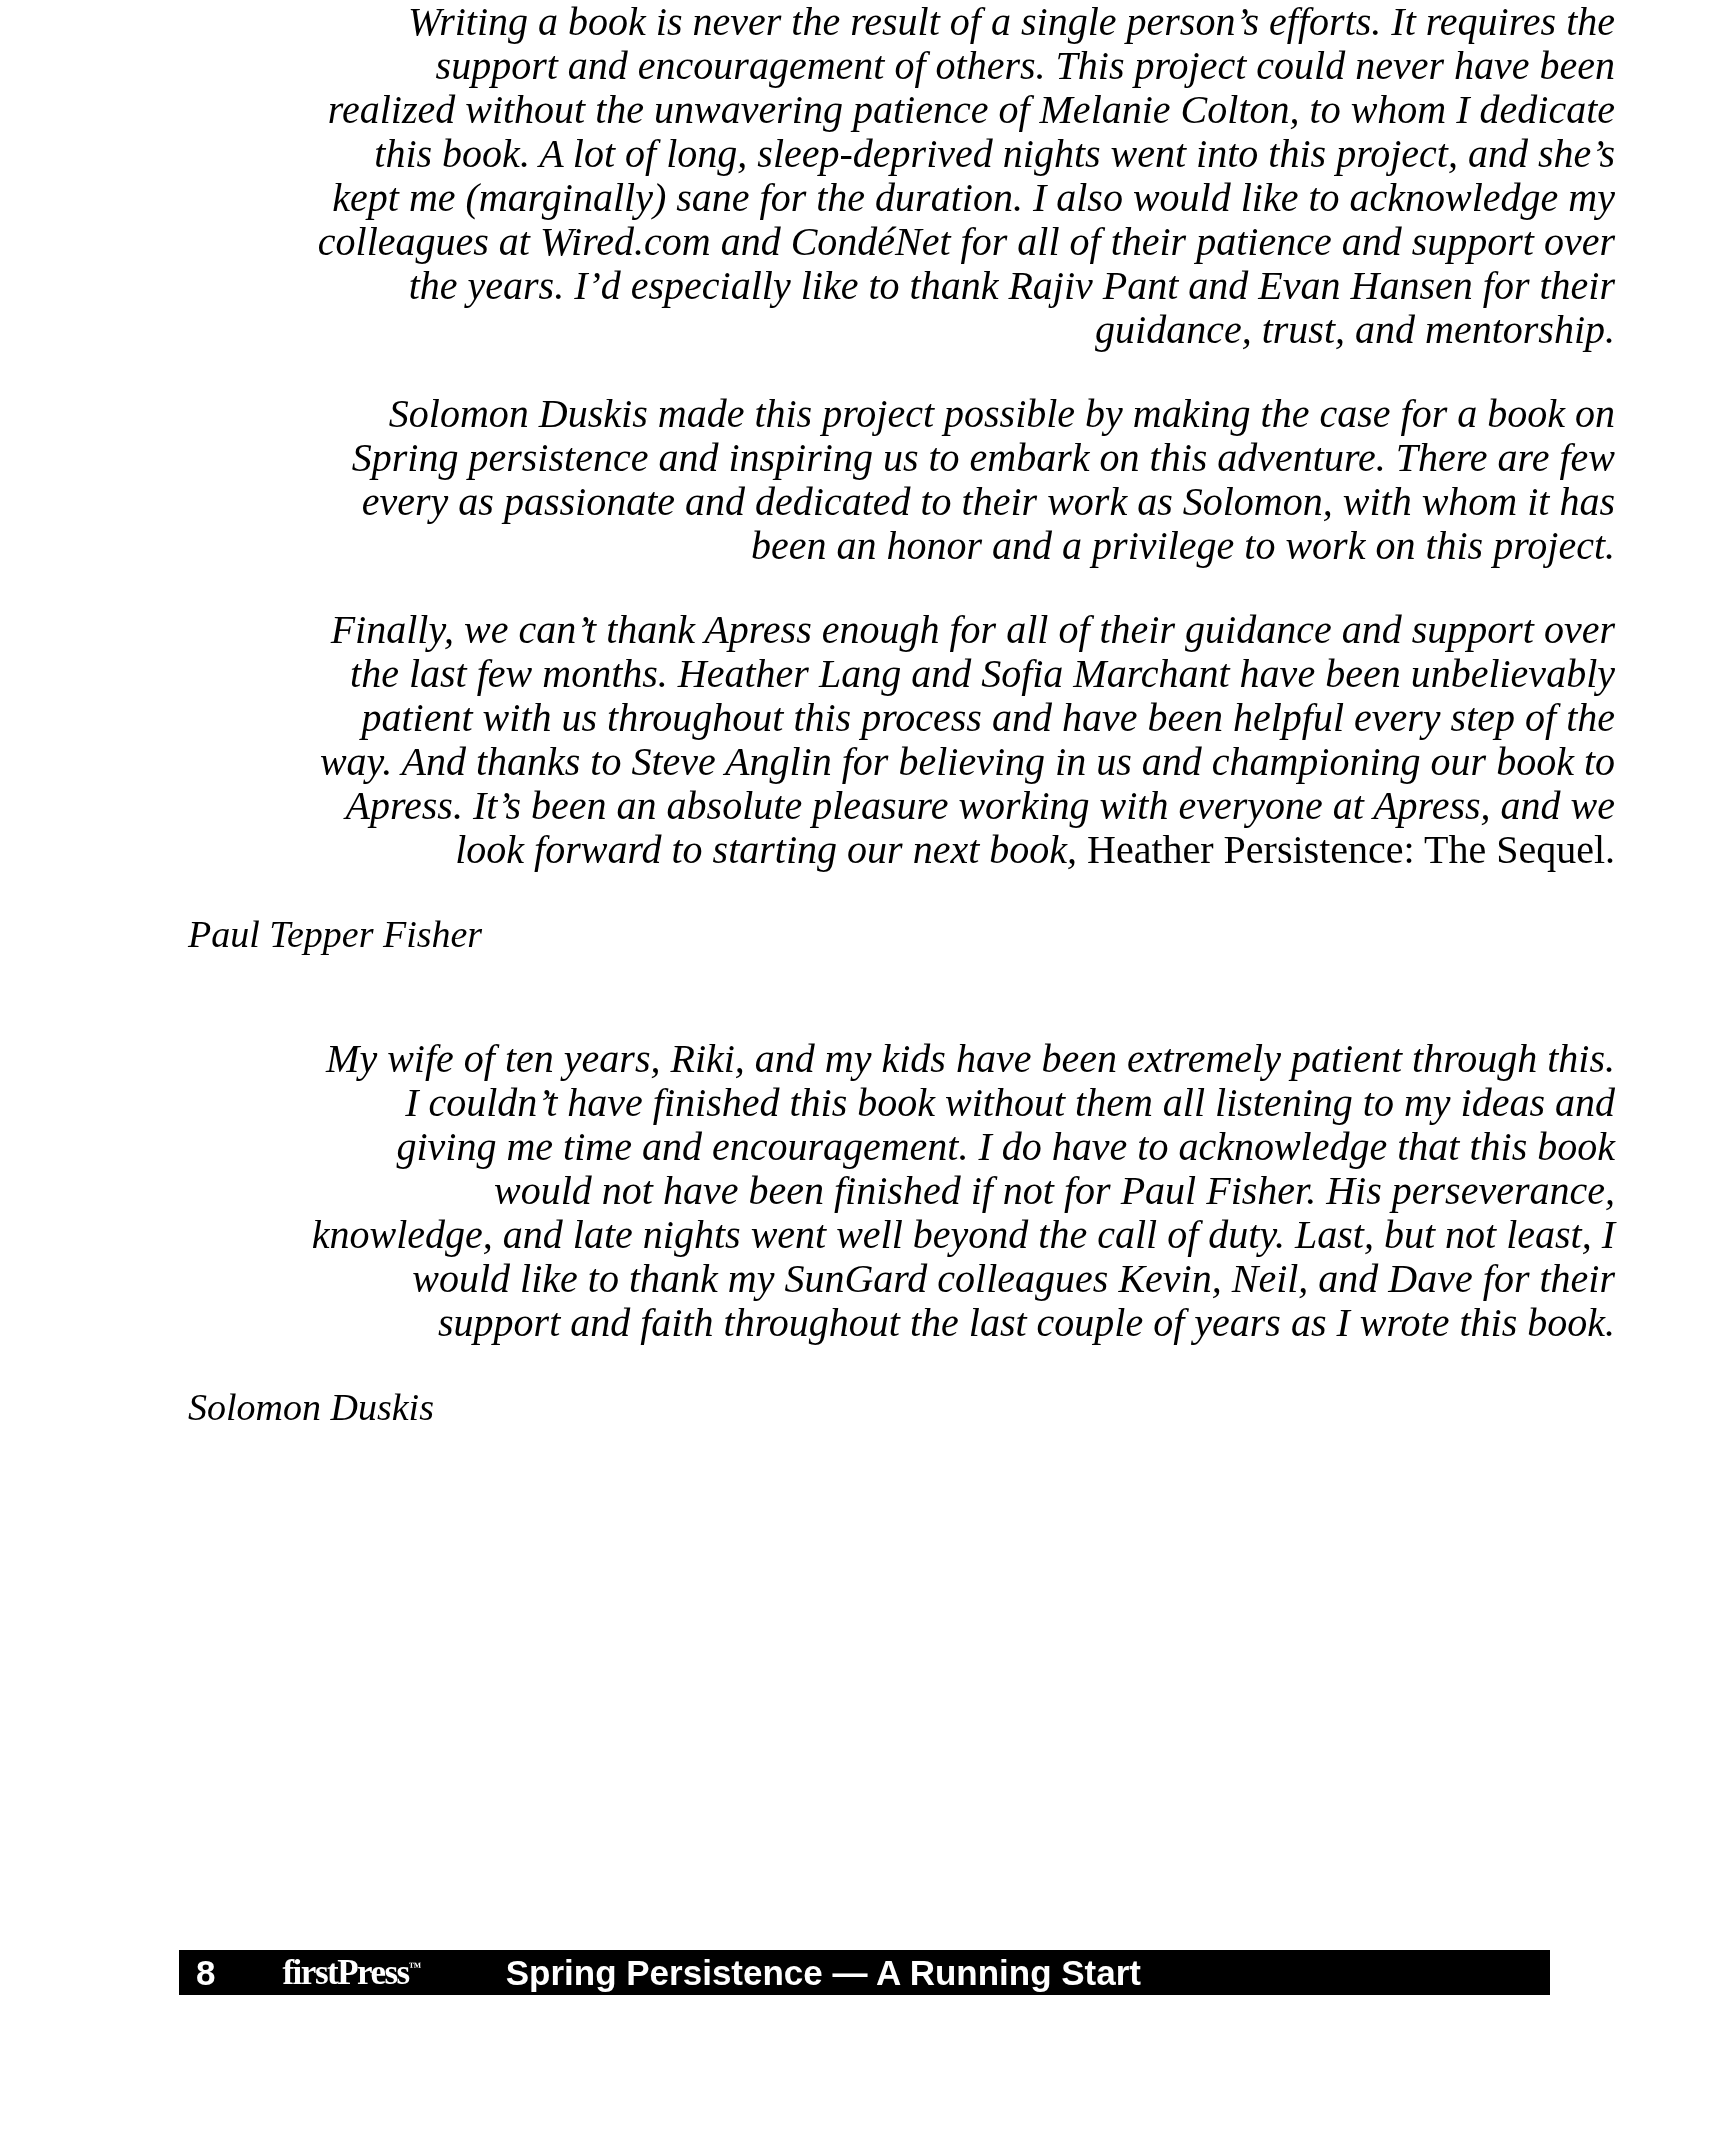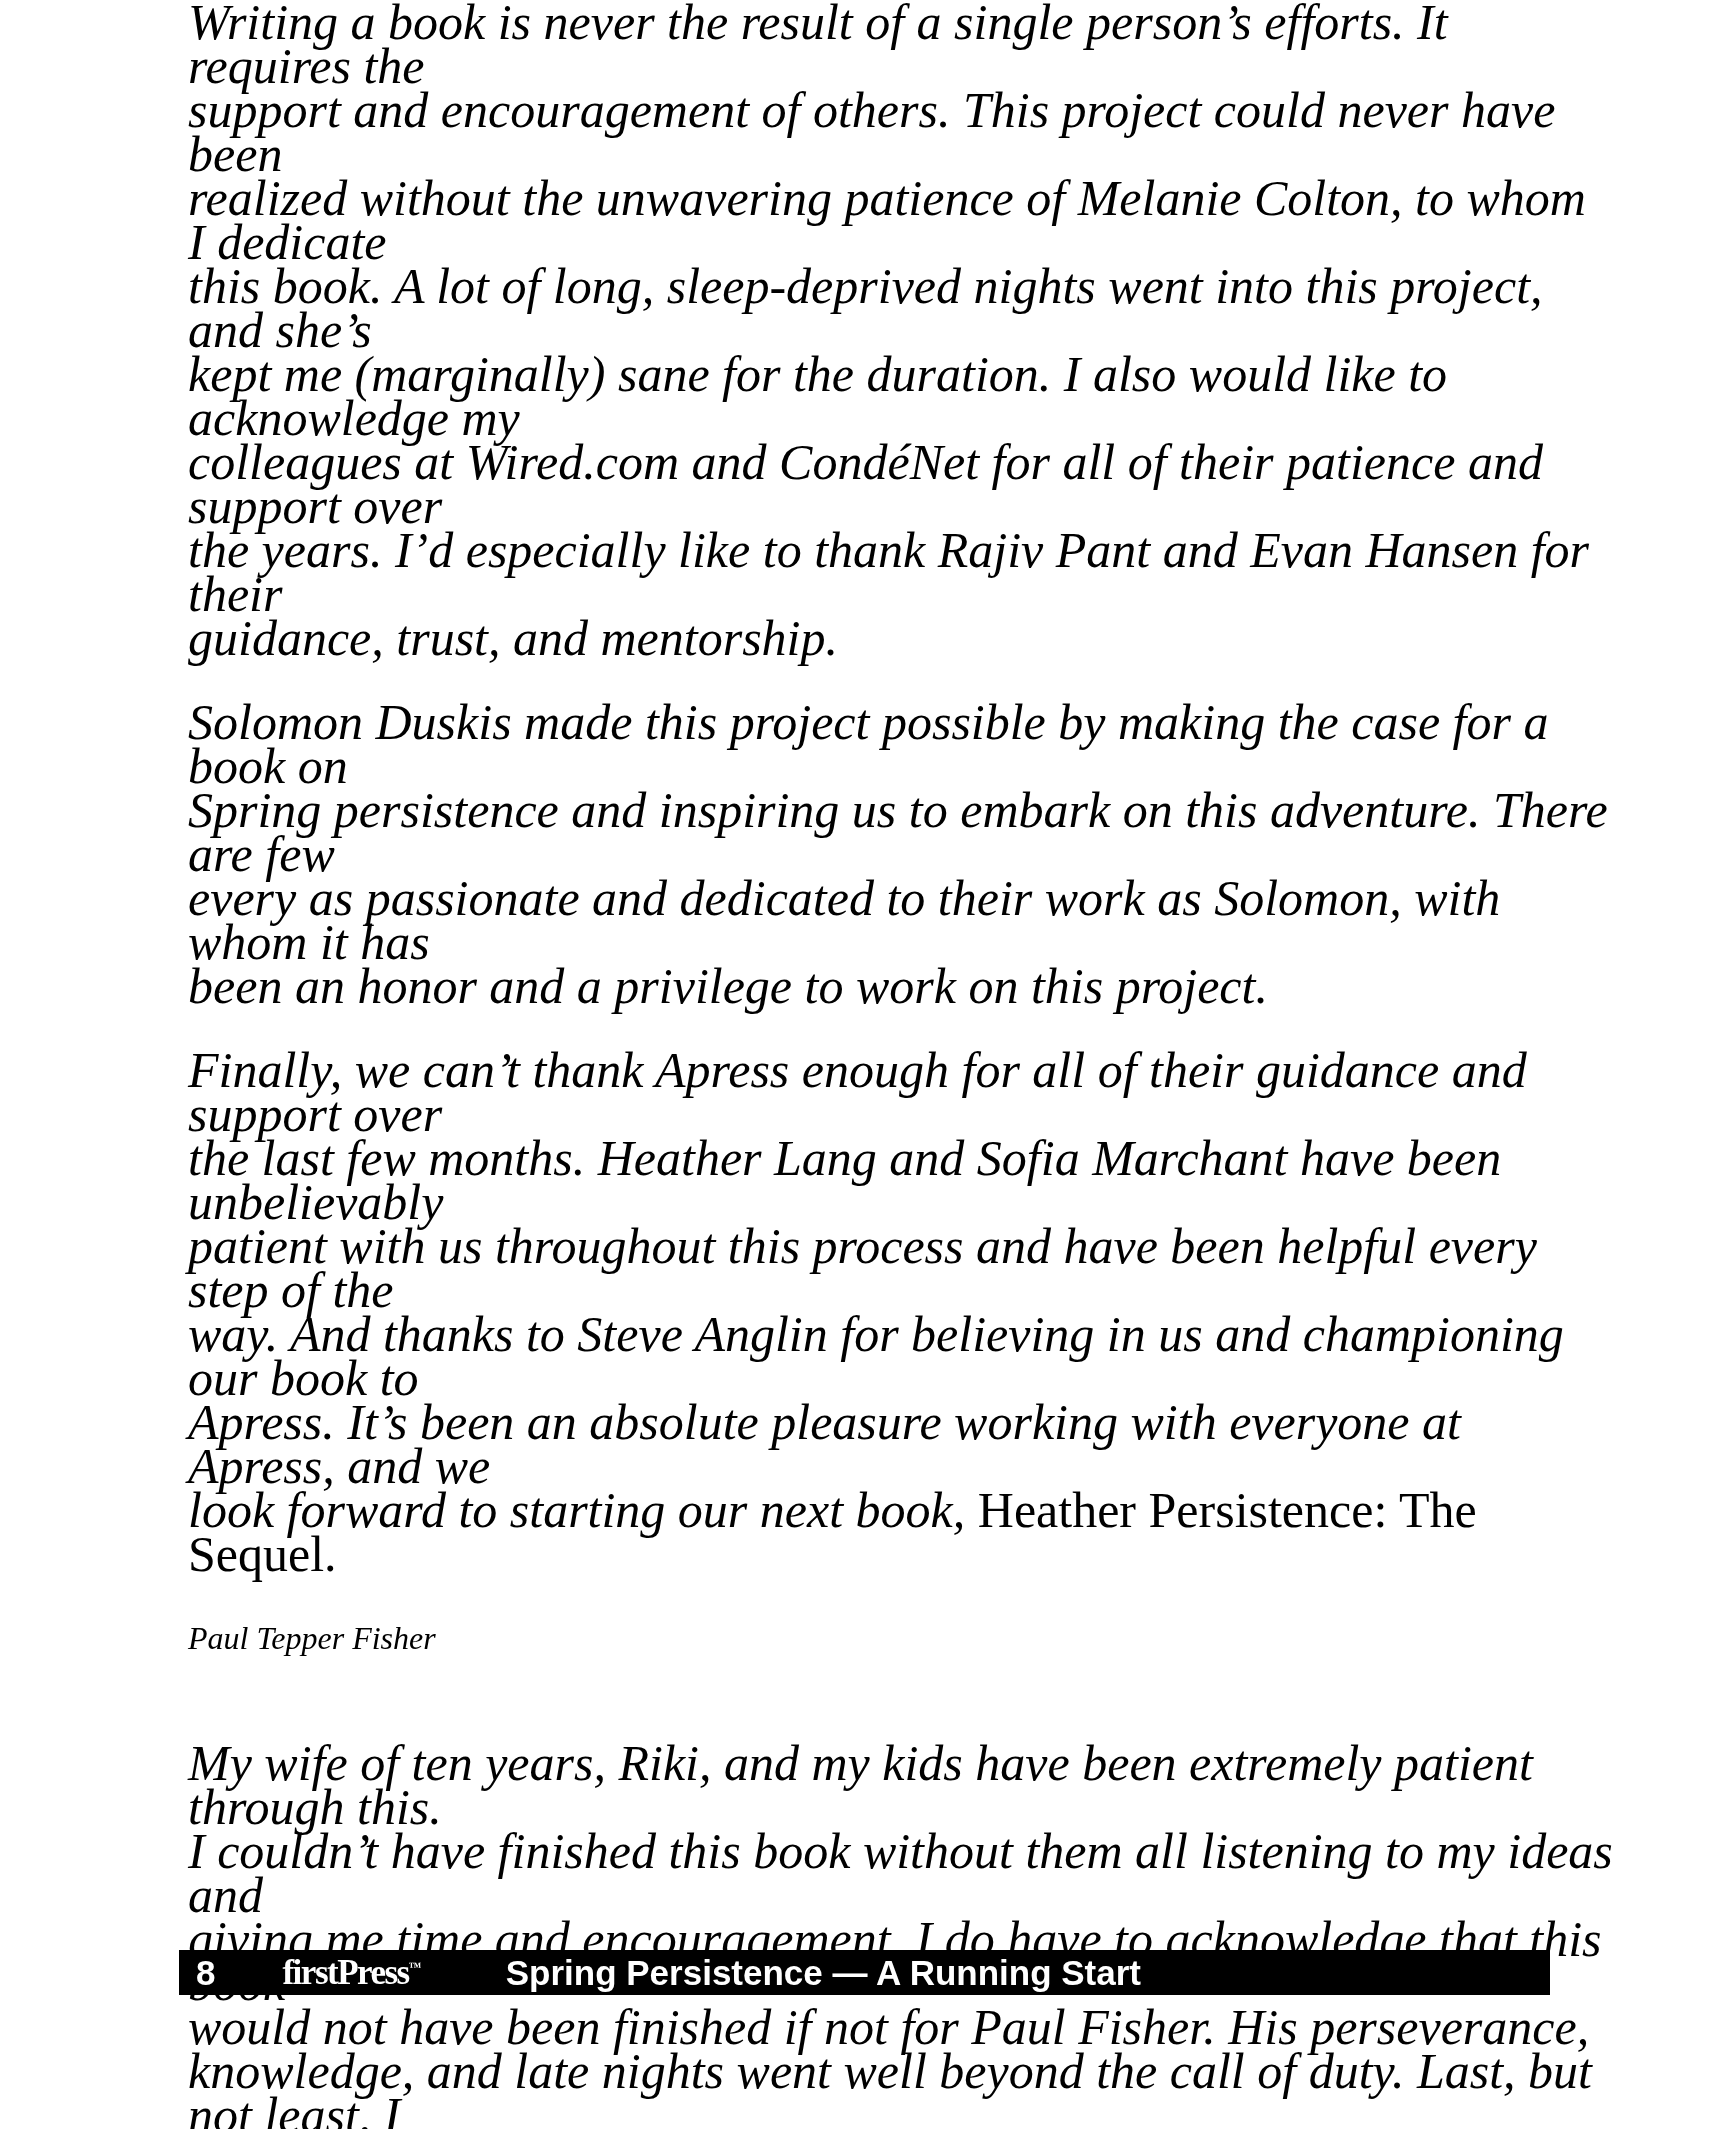--- a/index.html
+++ b/index.html
@@ -26,33 +26,34 @@
     font-weight: bold;
     font-size: 58px;
     line-height: 58px;
     letter-spacing: -1.5px;
     color: #595959;
   }
   p.para {
     margin: 0 0 40px 0;
     font-family: "Liberation Serif", serif;
     font-style: italic;
-    font-size: 50px;
+    font-size: 40px;
     line-height: 44px;
     color: #000000;
     white-space: pre-line;
+    text-align: right;
   }
   p.para .roman {
     font-style: normal;
   }
   p.signature {
     margin: 0 0 40px 0;
     font-family: "Liberation Serif", serif;
     font-style: italic;
-    font-size: 32px;
+    font-size: 38px;
     line-height: 44px;
     color: #000000;
   }
   p.signature.sig-gap {
     margin-bottom: 81px;
   }
   .footer-bar {
     position: absolute;
     left: 179px;
     top: 1950px;

